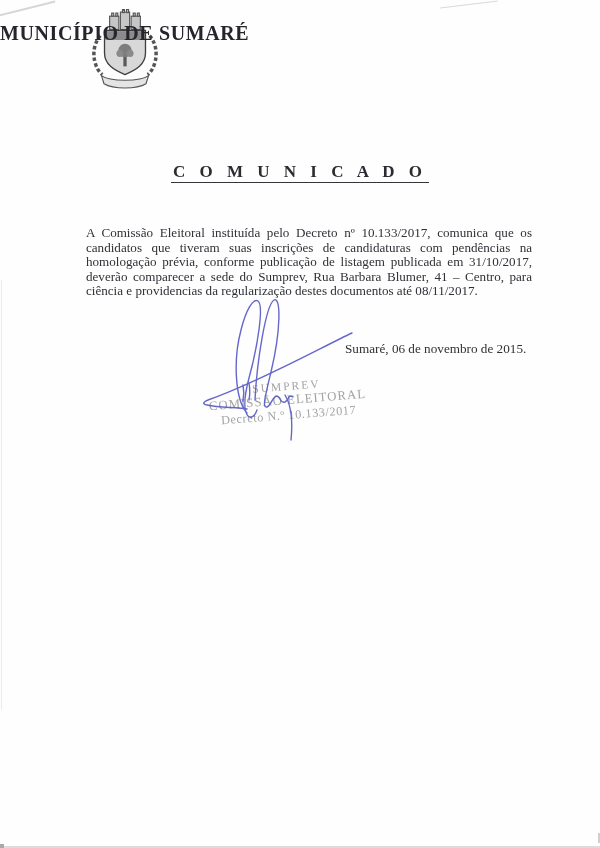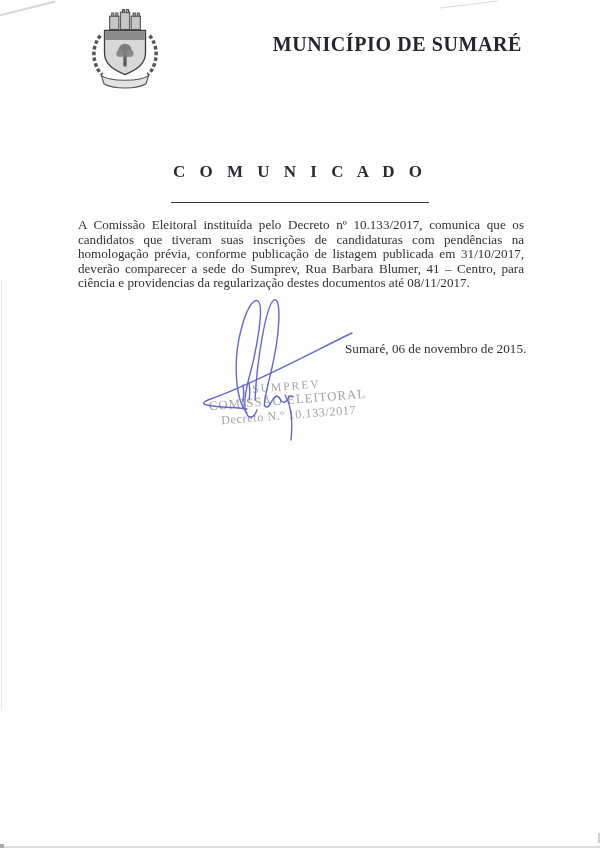--- a/index.html
+++ b/index.html
@@ -4,36 +4,36 @@
 <style>
   html,body { margin:0; padding:0; background:#ffffff; }
   .page {
     position:relative; width:600px; height:848px;
     background:#fefefe; overflow:hidden;
     font-family:"Liberation Serif", serif;
     color:#303237;
   }
   
   .coat { position:absolute; left:86px; top:9px; width:78px; height:84px; }
-  .lh-text { position:absolute; left:0; top:33px; width:522px; text-align:right; color:#24262b; }
+  .lh-text { position:absolute; left:0; top:22px; width:522px; text-align:left; color:#24262b; }
   .muni { font-size:20px; font-weight:bold; letter-spacing:0.6px; line-height:22px; }
   .state { font-size:14px; font-weight:bold; letter-spacing:0.6px; line-height:17px; }
   
   .doc-title {
     position:absolute; left:0; top:162px; width:600px; text-align:center;
   }
   .doc-title span {
     display:inline-block; font-size:17px; font-weight:bold; letter-spacing:5px;
-    border-bottom:1.6px solid #34363b; padding:0 2px 20px 2px; color:#2a2c31;
+    border-bottom:1.6px solid #34363b; padding:0 2px 0 2px; color:#2a2c31;
   }
   
   .body-text {
     position:absolute; left:78px; top:218px; width:446px;
     font-size:13.1px; line-height:14.6px; text-align:justify;
-    color:#2f3136; margin:0;
+    color:#2f3136; margin:8px;
   }
   
   .dateline {
     position:absolute; left:345px; top:341px; font-size:13.2px; color:#2f3136;
   }
   
   .stamp {
     position:absolute; left:190px; top:380px; width:195px;
     text-align:center; color:#a3a3a3;
     transform:rotate(-4.5deg);

